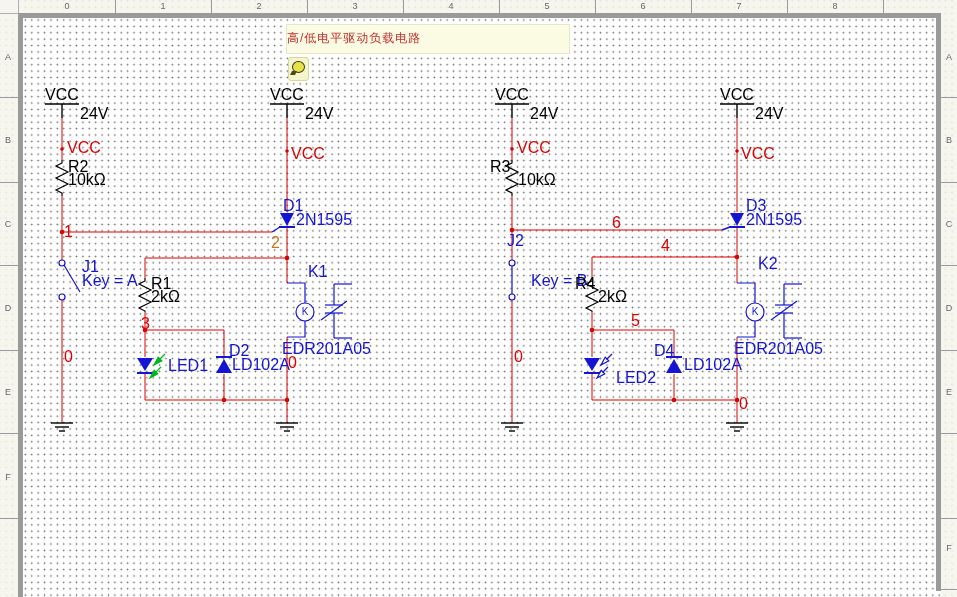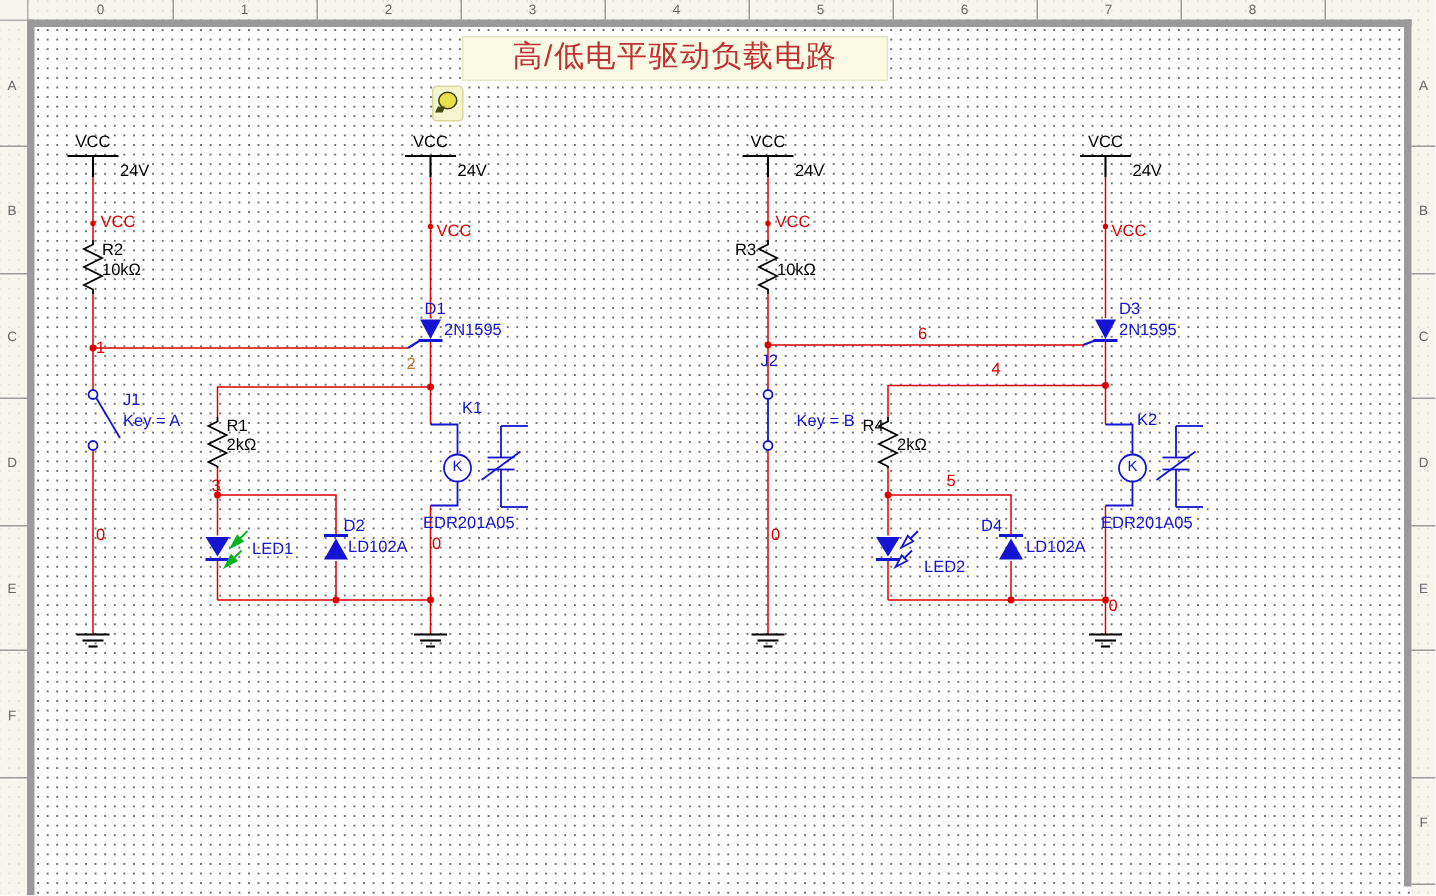--- a/index.html
+++ b/index.html
@@ -10,30 +10,30 @@
     background-size:6.4px 6.4px;background-position:3px 4px;
     font-family:"Liberation Sans",sans-serif;
   }
   .bar{position:absolute;background:#9a9a9a;}
   .hruler{position:absolute;left:0;top:0;width:957px;height:13px;background:rgba(245,244,236,0.85);}
   .vruler{position:absolute;top:13px;height:584px;background:rgba(245,244,236,0.85);}
   .corner{position:absolute;left:0;top:0;width:18px;height:13px;background:#f6f5ef;border-right:1px solid #b0b0b0;border-bottom:1px solid #b0b0b0;}
   .rnum{position:absolute;font-size:9px;color:#666;width:10px;text-align:center;}
   .htick{position:absolute;top:0;width:1px;height:13px;background:#9a9a9a;}
   .vtick{position:absolute;height:1px;background:#9a9a9a;}
-  .lbl{position:absolute;font-size:11px;line-height:12px;white-space:nowrap;}
+  .lbl{position:absolute;font-size:16px;line-height:12px;white-space:nowrap;}
   .blue{color:#1414d2}
   .red{color:#dd0000}
   .blk{color:#000000}
   .orange{color:#c87820}
   .ctr{text-align:center}
   .title-box{
     position:absolute;left:286px;top:24px;width:282px;height:28px;
     background:#fbfbe3;border:1px solid #e6e6c8;
-    color:#c03030;font-size:20px;line-height:27px;text-align:center;letter-spacing:1px;margin-left:22px;
+    color:#c03030;font-size:12px;line-height:27px;text-align:left;letter-spacing:1px;
   }
   .note{position:absolute;left:288px;top:57px;width:19px;height:22px;background:#f4f4cf;border:1px solid #d8d89a;border-radius:3px;}
   .note .ball{position:absolute;left:3px;top:3px;width:11px;height:10px;background:#e8e24a;border:1.5px solid #3a3a10;border-radius:50%;}
   .note .tail{position:absolute;left:2px;top:13px;width:5px;height:4px;background:#4a4a18;transform:skewX(-25deg);}
   svg{position:absolute;left:0;top:0;}
   .kletter{position:absolute;width:10px;font-size:10px;line-height:11px;text-align:center;color:#1414d2;}
 </style>
 </head>
 <body>
 
@@ -326,18 +326,18 @@
   <div class="lbl red" style="left:741px;top:148px">VCC</div>
   <div class="lbl blue" style="left:746px;top:200px">D3</div>
   <div class="lbl blue" style="left:746px;top:214px">2N1595</div>
   <div class="lbl red" style="left:661px;top:240px">4</div>
   <div class="lbl blk" style="left:575px;top:278px">R4</div>
   <div class="lbl blk" style="left:598px;top:291px">2kΩ</div>
   <div class="lbl red" style="left:631px;top:315px">5</div>
   <div class="lbl blue" style="left:616px;top:372px">LED2</div>
   <div class="lbl blue" style="left:654px;top:345px">D4</div>
   <div class="lbl blue" style="left:684px;top:359px">LD102A</div>
-  <div class="lbl blue" style="left:758px;top:274px">K2</div>
+  <div class="lbl blue" style="left:758px;top:258px">K2</div>
   <div class="kletter" style="left:750px;top:306px">K</div>
   <div class="lbl blue" style="left:734px;top:343px">EDR201A05</div>
   <div class="lbl red" style="left:739px;top:398px">0</div>
 
 </div>
 
 </body></html>

